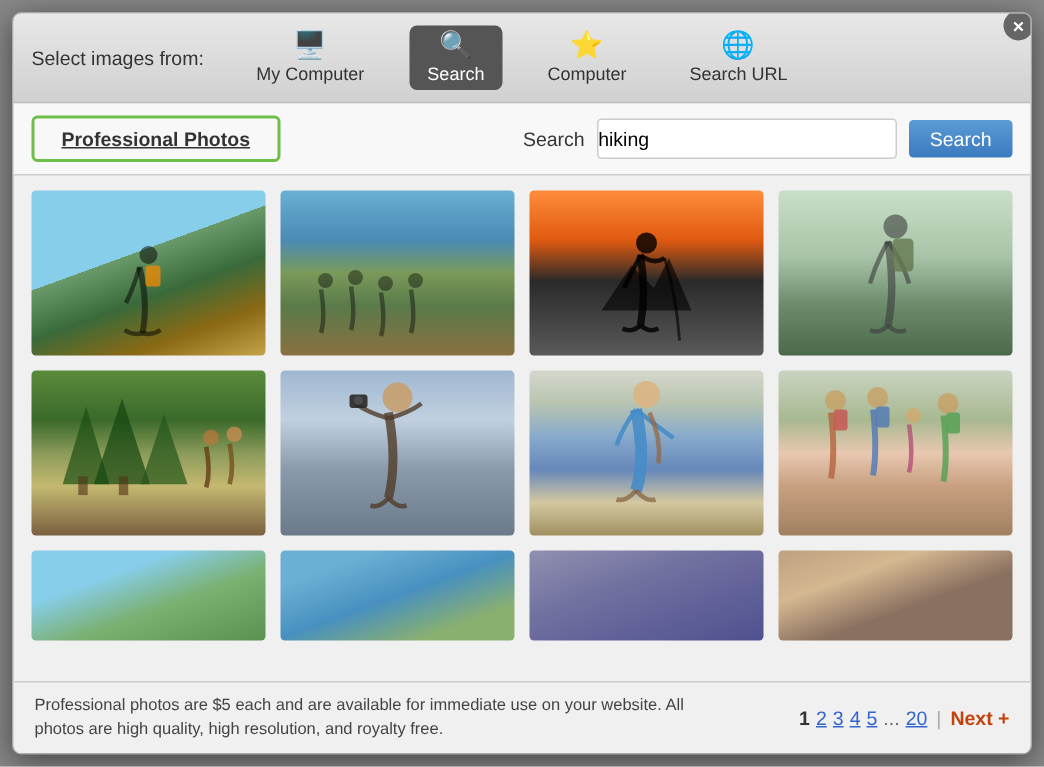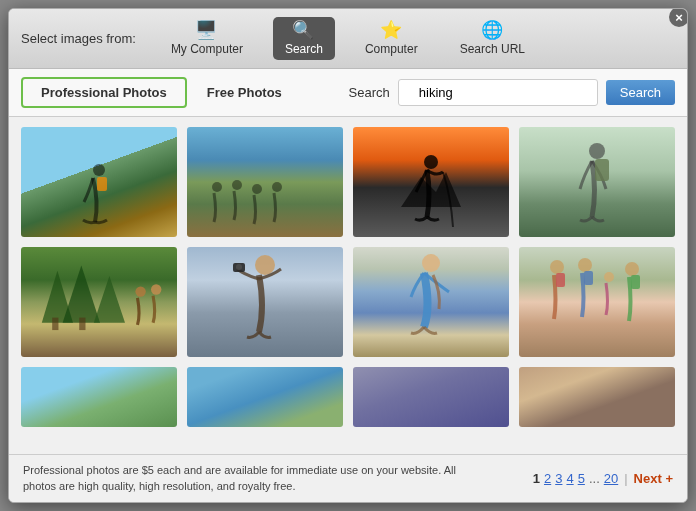--- a/index.html
+++ b/index.html
@@ -93,34 +93,35 @@
       font-weight: bold;
       cursor: pointer;
       border: 2px solid transparent;
       border-radius: 4px;
       background: transparent;
       color: #333;
     }
     .sub-tab.active {
       border: 2px solid #6dbf4a;
       color: #333;
+      text-decoration: underline;
     }
     .search-area {
       margin-left: auto;
       display: flex;
       align-items: center;
       gap: 8px;
     }
     .search-label {
       font-size: 13px;
       color: #333;
     }
     .search-input {
       width: 200px;
-      padding: 5px 20px;
+      padding: 5px 0;
       border: 1px solid #ccc;
       border-radius: 3px;
       font-size: 13px;
       outline: none;
     }
     .search-btn {
       padding: 5px 14px;
       background: linear-gradient(to bottom, #5b9bd5, #3a7abf);
       color: white;
       border: none;
@@ -259,21 +260,20 @@
     </button>
 
     <button class="tab-btn">
       <span class="tab-icon">🌐</span>
       <span>Search URL</span>
     </button>
   </div>
 
   <div class="sub-tabs">
     <button class="sub-tab active">Professional Photos</button>
-    <button class="sub-tab">Free Photos</button>
 
     <div class="search-area">
       <label class="search-label">Search</label>
       <input class="search-input" type="text" value="hiking" style="">
       <button class="search-btn">Search</button>
     </div>
   </div>
 
   <div class="image-grid">
 

